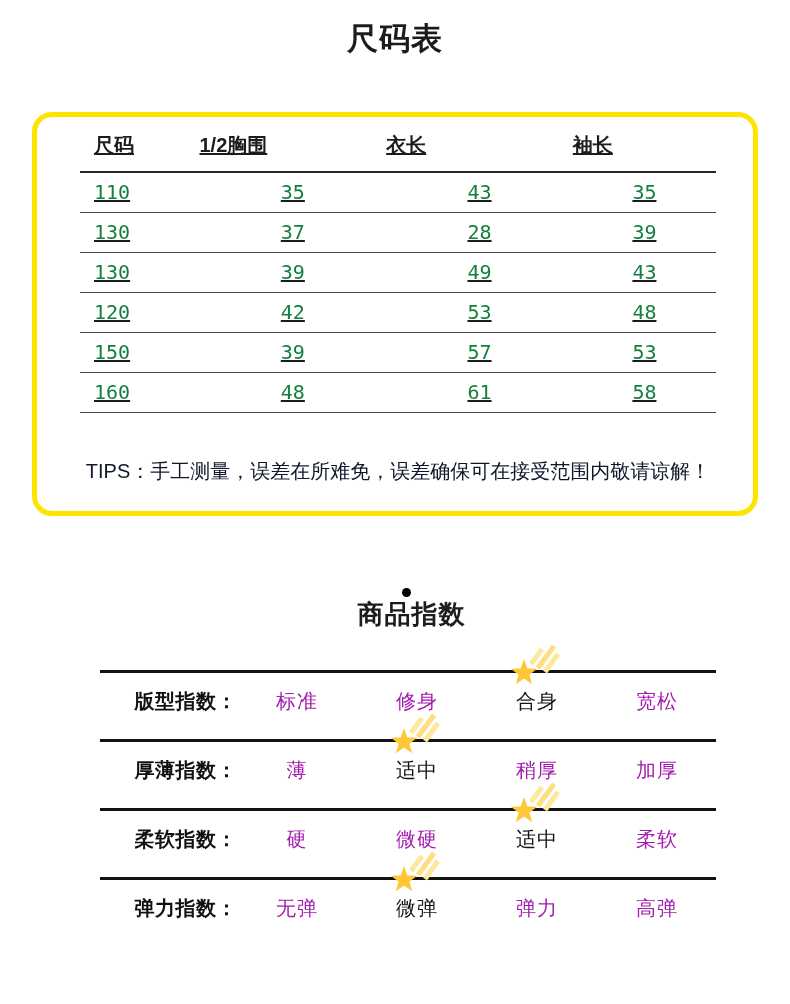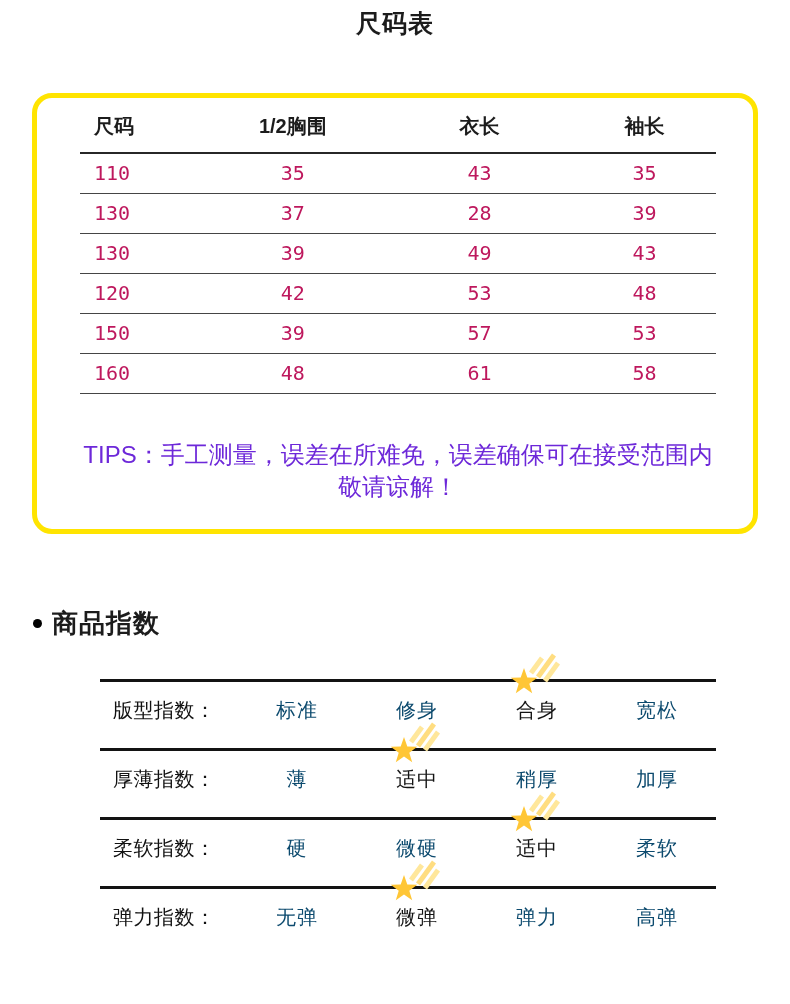--- a/index.html
+++ b/index.html
@@ -3,59 +3,59 @@
 <meta charset="utf-8">
 <style>
   html,body{margin:0;padding:0;}
   body{
     width:790px;min-height:1004px;background:#ffffff;
     font-family:"Liberation Sans",sans-serif;color:#1c1c1c;
     position:relative;overflow:hidden;
   }
   
   .title{
-    margin:0;padding-top:8px;text-align:center;
-    font-size:25px;font-weight:700;line-height:1.2;letter-spacing:1px;
+    margin:0;padding-top:20px;text-align:center;
+    font-size:31px;font-weight:700;line-height:1.2;letter-spacing:1px;
   }
   .size-box{
     margin:55px 32px 0;border:5px solid #FFE400;border-radius:20px;
     padding:0 37px 26px 43px;background:#fff;
   }
-  .size-table{width:100%;border-collapse:collapse;table-layout:fixed;}
+  .size-table{width:100%;border-collapse:collapse;table-layout:fixed;text-decoration:underline;}
   .size-table th{
-    font-size:20px;font-weight:700;text-align:center;
+    font-size:20px;font-weight:700;text-align:left;
     padding:15px 0 12px;border-bottom:2.5px solid #272727;
   }
   .size-table td{
     font-size:20px;text-align:center;padding:7px 0 8px;
     border-bottom:1.5px solid #454545;
-    font-family:"DejaVu Sans Mono",monospace;color:#be185d;
+    font-family:"DejaVu Sans Mono",monospace;color:#15803d;
   }
   .size-table th.c1,.size-table td.c1{text-align:left;padding-left:14px;}
   .c1{width:17%;} .c2{width:30%;} .c3{width:30%;} .c4{width:23%;}
-  .tips{margin:45px 0 0;text-align:center;font-size:24px;color:#6d28d9;}
+  .tips{margin:45px 0 0;text-align:center;font-size:20px;color:#0f172a;}
   
   .section-heading{
     margin:72px 0 0 33px;display:flex;align-items:center;
-    font-size:26px;font-weight:700;letter-spacing:1px;
+    font-size:26px;font-weight:700;letter-spacing:1px;flex-direction:column;
   }
   .bullet{width:9px;height:9px;border-radius:50%;background:#000;margin-right:10px;flex:none;}
   .index-table{margin:38px 74px 0 100px;}
   .index-row{
     display:flex;align-items:center;border-top:3px solid #131313;
     height:69px;box-sizing:border-box;padding-bottom:10px;
   }
   .index-label{
     width:137px;box-sizing:border-box;padding-left:13px;
-    font-size:20px;font-weight:400;color:#111;flex:none;letter-spacing:0.5px;
+    font-size:20px;font-weight:700;color:#111;flex:none;letter-spacing:0.5px;text-align:right;
   }
   .index-options{flex:1;display:flex;align-self:stretch;}
   .opt{
     width:120px;flex:none;display:flex;align-items:center;justify-content:center;
-    font-size:20px;color:#0c4a6e;position:relative;letter-spacing:1px;
+    font-size:20px;color:#a21caf;position:relative;letter-spacing:1px;
   }
   .opt.selected{color:#141414;font-weight:400;}
   .star{
     position:absolute;top:-32px;left:50%;transform:translateX(-50%);
     pointer-events:none;
   }
 </style>
 </head>
 <body>
 

